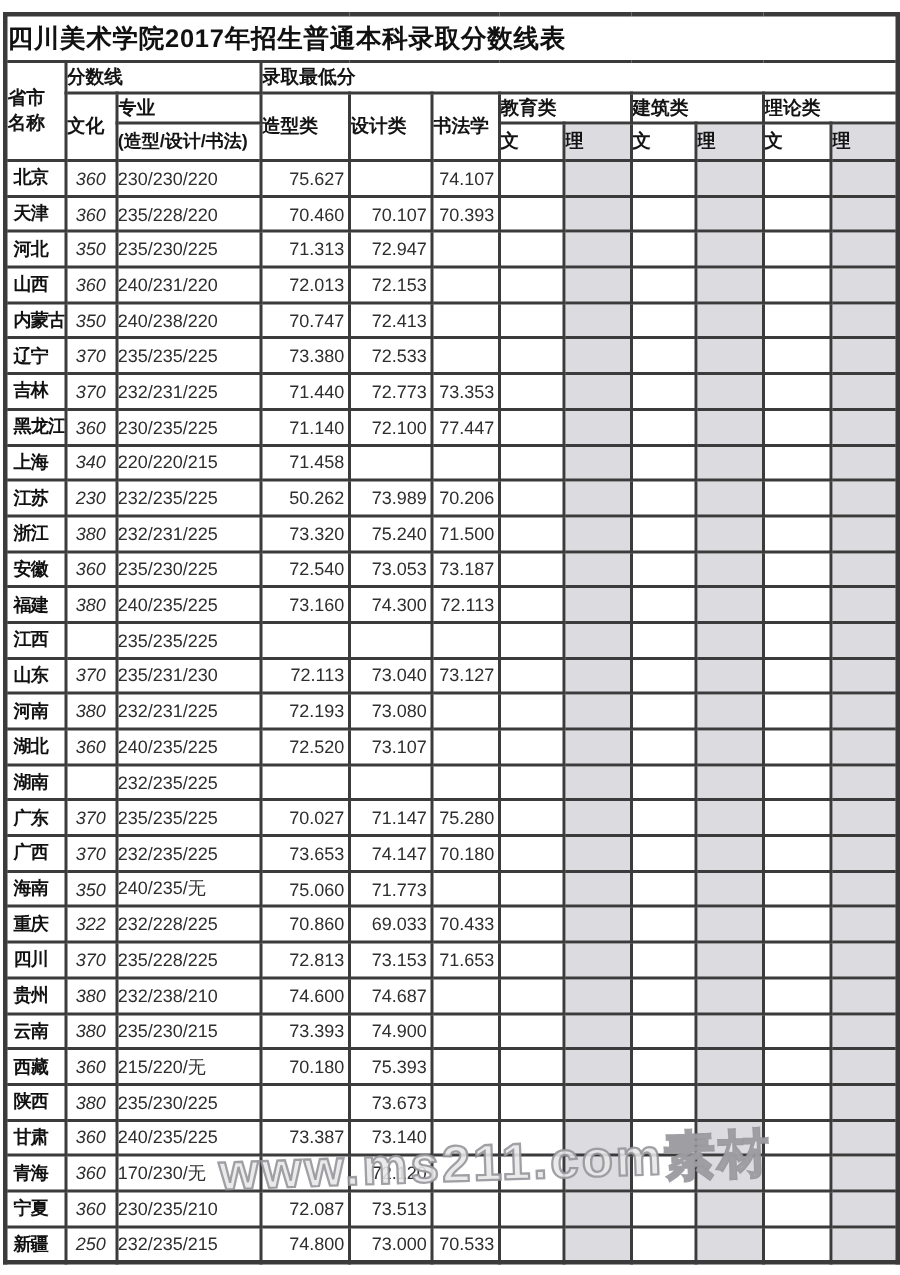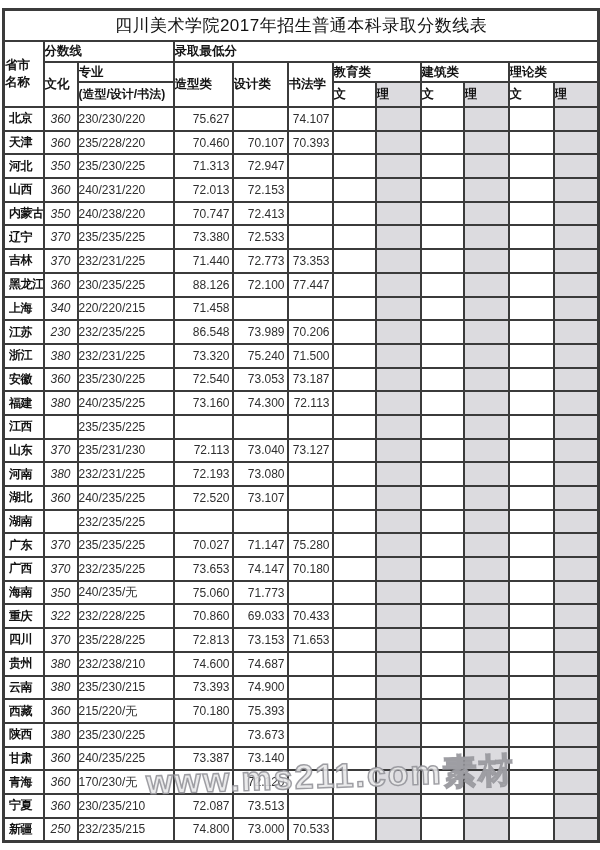--- a/index.html
+++ b/index.html
@@ -12,22 +12,22 @@
     position:absolute;left:2px;top:8px;width:595px;
     border-collapse:collapse;table-layout:fixed;
     border:3px solid var(--border,#343434);
   }
   th,td{
     border:2px solid var(--border,#3b3b3b);
     padding:0;overflow:hidden;white-space:nowrap;
     font-size:12px;color:#2e2e2e;vertical-align:middle;
   }
   tr.title-row th{
-    height:29px;font-size:17px;font-weight:normal;color:#111;
-    text-align:center;letter-spacing:0.5px;
+    height:29px;font-size:17px;font-weight:bold;color:#111;
+    text-align:left;letter-spacing:0.5px;
   }
   thead tr.ra{height:21px;}
   thead tr.rb{height:20px;}
   thead tr.rc{height:25px;}
   thead th{font-weight:bold;text-align:left;color:#141414;font-size:12.5px;}
   thead th.sub{font-size:12px;}
   tbody tr{height:23.7px;}
   td.c-prov{text-align:left;padding-left:4px;font-weight:bold;color:#111;letter-spacing:-0.5px;}
   td.c-cult{text-align:center;font-style:italic;}
   td.c-major{text-align:left;}
@@ -187,21 +187,21 @@
           <td class="c-l shade"></td>
           <td class="c-w"></td>
           <td class="c-l shade"></td>
           <td class="c-w"></td>
           <td class="c-l shade"></td>
         </tr>
         <tr>
           <td class="c-prov">黑龙江</td>
           <td class="c-cult">360</td>
           <td class="c-major">230/235/225</td>
-          <td class="c-num">88.126</td>
+          <td class="c-num">71.140</td>
           <td class="c-num">72.100</td>
           <td class="c-num">77.447</td>
           <td class="c-w"></td>
           <td class="c-l shade"></td>
           <td class="c-w"></td>
           <td class="c-l shade"></td>
           <td class="c-w"></td>
           <td class="c-l shade"></td>
         </tr>
         <tr>
@@ -215,21 +215,21 @@
           <td class="c-l shade"></td>
           <td class="c-w"></td>
           <td class="c-l shade"></td>
           <td class="c-w"></td>
           <td class="c-l shade"></td>
         </tr>
         <tr>
           <td class="c-prov">江苏</td>
           <td class="c-cult">230</td>
           <td class="c-major">232/235/225</td>
-          <td class="c-num">86.548</td>
+          <td class="c-num">50.262</td>
           <td class="c-num">73.989</td>
           <td class="c-num">70.206</td>
           <td class="c-w"></td>
           <td class="c-l shade"></td>
           <td class="c-w"></td>
           <td class="c-l shade"></td>
           <td class="c-w"></td>
           <td class="c-l shade"></td>
         </tr>
         <tr>

